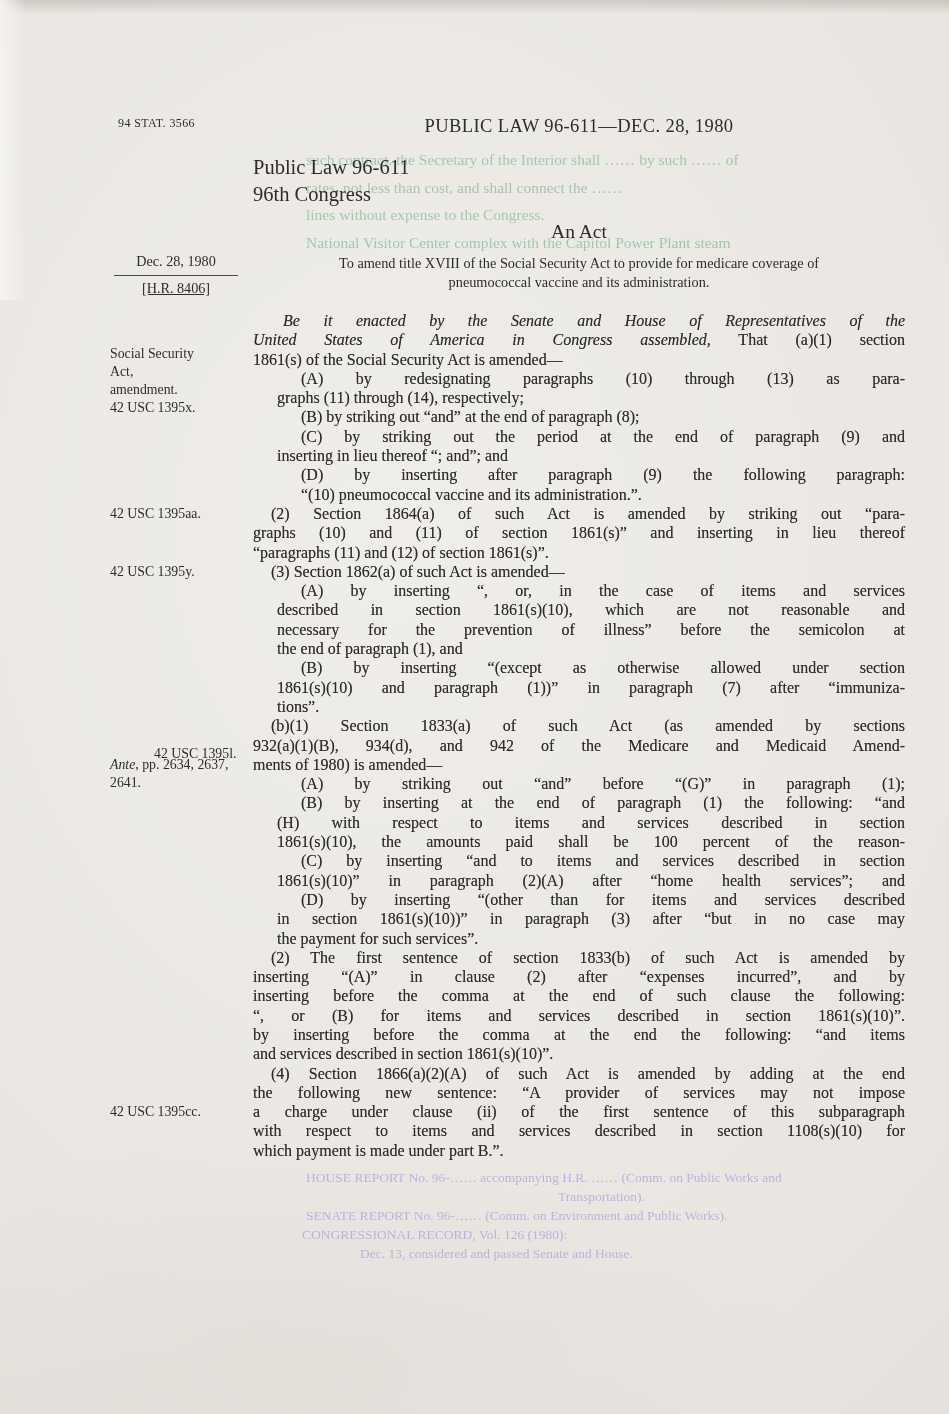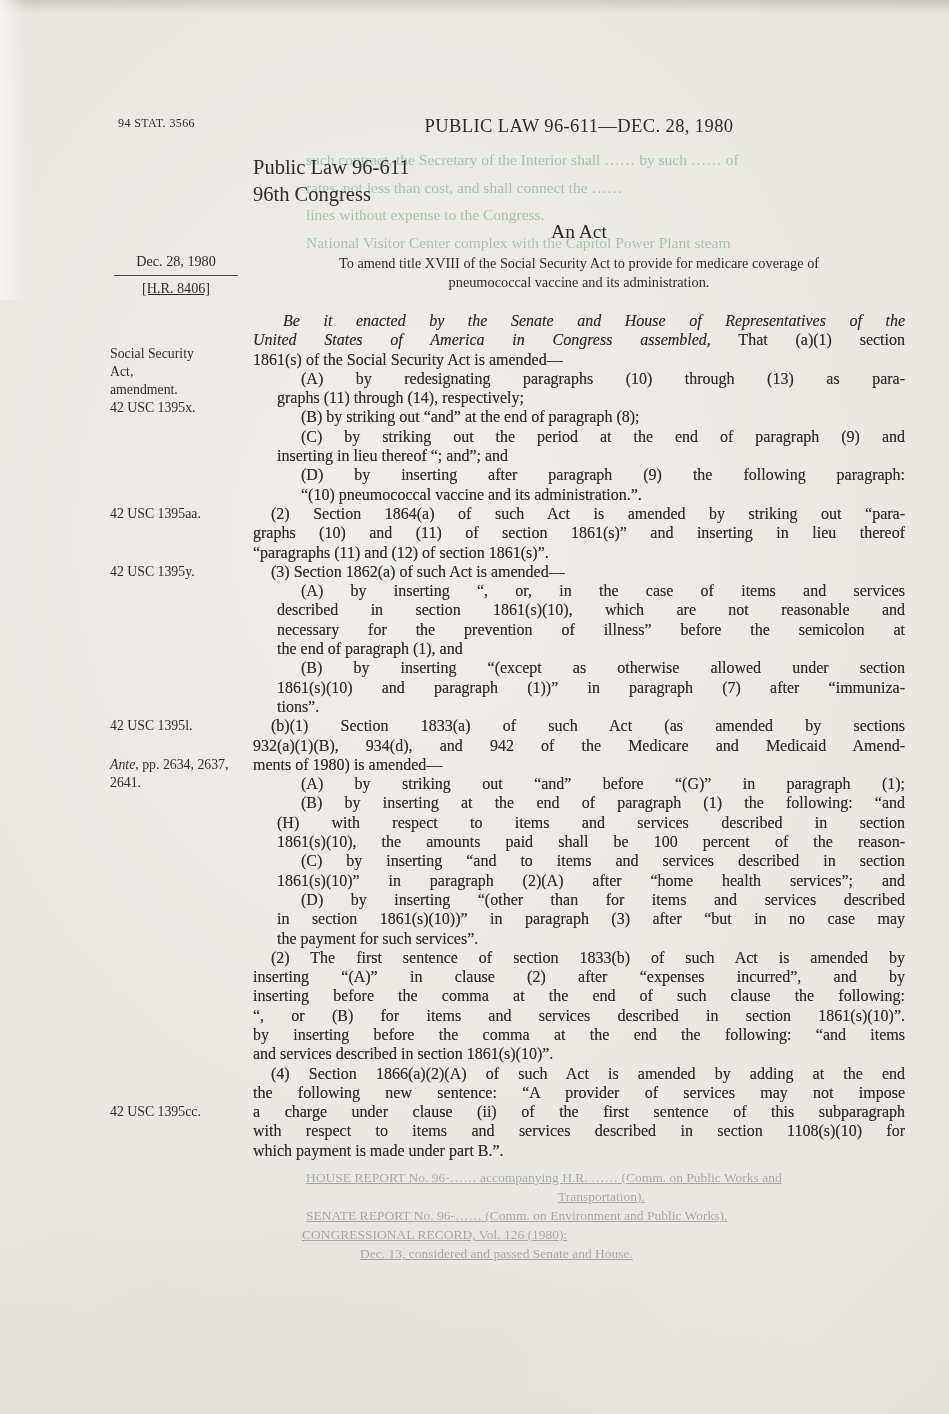--- a/index.html
+++ b/index.html
@@ -18,22 +18,22 @@
     background:linear-gradient(90deg,#f4f2ee,rgba(244,242,238,0));}
   .vignette{position:absolute;left:0;top:0;width:949px;height:1414px;
     background:radial-gradient(ellipse 130% 110% at 42% 38%,rgba(255,255,255,.30),rgba(255,255,255,0) 55%,rgba(120,115,105,.10) 100%);}
   .grain1{position:absolute;left:0;top:1040px;width:949px;height:374px;
     background:radial-gradient(ellipse 80% 90% at 30% 90%,rgba(140,133,122,.07),rgba(140,133,122,0) 70%);}
 
   
   .ghost{position:absolute;color:#15803d;opacity:.34;filter:blur(.7px);
     font-size:15.5px;line-height:27.5px;text-align:justify;}
   .ghost div{text-align:left;}
-  .ghost-bottom{position:absolute;color:#0f172a;opacity:.30;filter:blur(.6px);
-    font-size:13.5px;line-height:19px;text-decoration:underline;}
+  .ghost-bottom{position:absolute;color:#6d28d9;opacity:.30;filter:blur(.6px);
+    font-size:13.5px;line-height:19px;}
   .g-ind1{padding-left:256px;}
   .g-ind2{padding-left:58px;}
   .g-ind3{padding-left:4px;}
 
   
   .stat-no{position:absolute;left:118px;top:116px;font-size:12px;letter-spacing:.4px;}
   .header-title{position:absolute;left:253px;top:116px;width:652px;text-align:center;
     font-size:18.5px;letter-spacing:.4px;}
 
   
@@ -44,21 +44,21 @@
     font-size:14.3px;line-height:18.5px;}
 
   
   .m-date{position:absolute;left:112px;top:253px;width:128px;text-align:center;font-size:14.2px;}
   .m-rule{position:absolute;left:114px;top:275px;width:124px;border:0;border-top:1.4px solid #4a4845;margin:0;}
   .m-bill{position:absolute;left:112px;top:280px;width:128px;text-align:center;font-size:14.2px;text-decoration:underline;}
   .m-note{position:absolute;left:110px;width:136px;font-size:13.8px;line-height:18px;}
   .mn-social{top:321px;margin-top:24px;}
   .mn-aa{top:505px;}
   .mn-y{top:563px;}
-  .mn-l{top:717px;}
+  .mn-l{top:745px;margin-left:44px;}
   .mn-ante{top:756px;width:122px;}
   .mn-cc{top:1103px;}
 
   
   .body-col{position:absolute;left:253px;top:311px;width:652px;
     font-size:16px;line-height:19.3px;
     text-shadow:0 0 .4px rgba(46,44,41,.55);}
   .ln{display:block;text-align:left;}
   .j{text-align:justify;text-align-last:justify;}
   .lB{padding-left:18px;}

